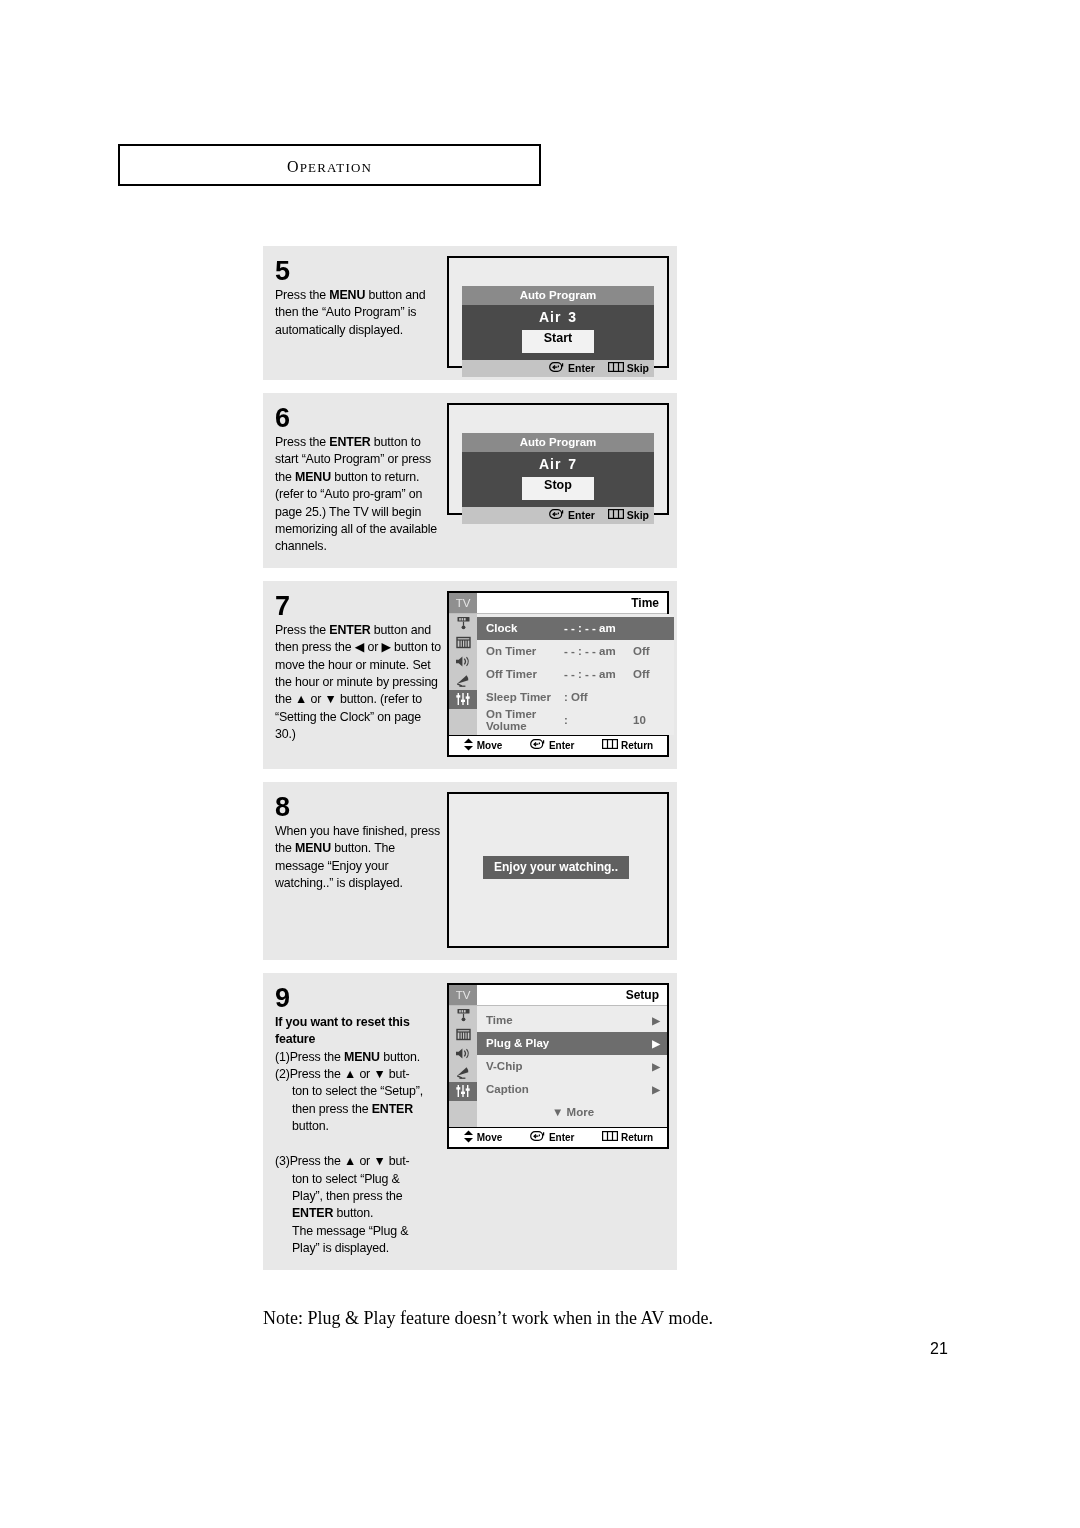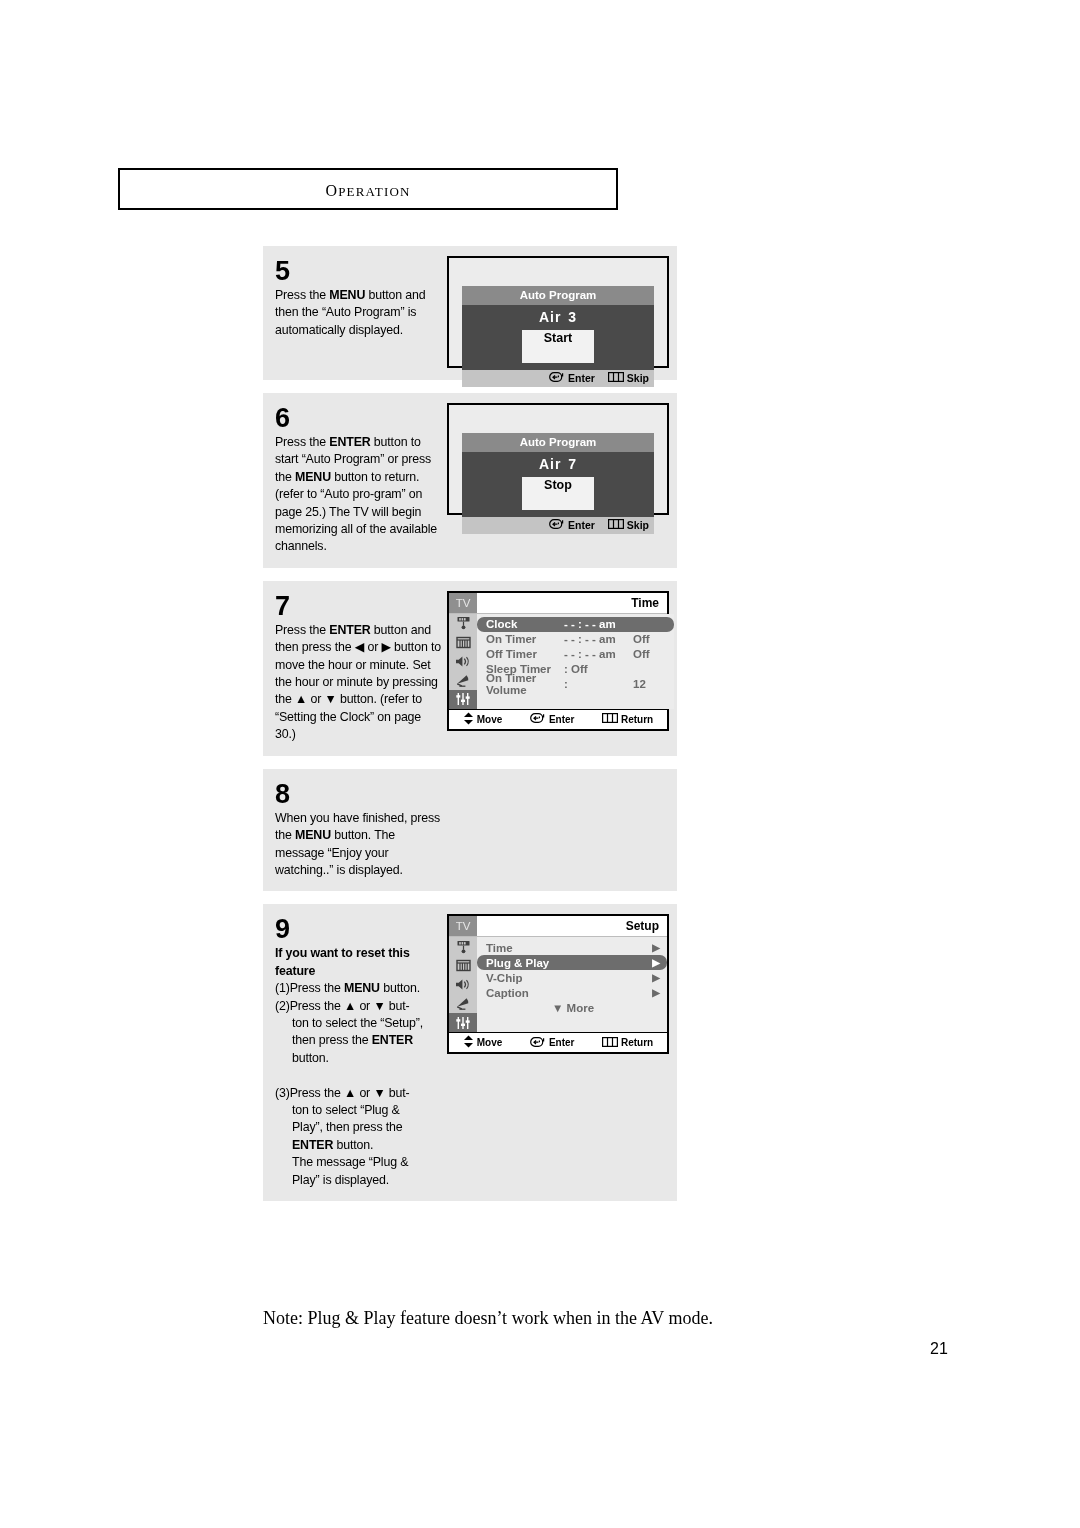--- a/index.html
+++ b/index.html
@@ -13,22 +13,22 @@
     position: relative;
     font-family: "Liberation Sans", sans-serif;
     color: #000000;
     overflow: hidden;
   }
 
   
   .page-header {
     position: absolute;
     left: 118px;
-    top: 168px;
-    width: 500px;
+    top: 144px;
+    width: 423px;
     height: 42px;
     border: 2px solid #000;
     box-sizing: border-box;
     display: flex;
     align-items: center;
     justify-content: center;
   }
   .page-header .title {
     font-family: "Liberation Serif", serif;
     font-size: 19px;
@@ -115,21 +115,21 @@
     letter-spacing: 1px;
     margin-bottom: 3px;
   }
   .osd-air .num { margin-left: 7px; }
   .osd-btn {
     display: inline-block;
     background: #f2f2f2;
     color: #000;
     font-size: 12.5px;
     font-weight: bold;
-    padding: 1px 22px 18px 22px;
+    padding: 1px 22px 8px 22px;
   }
   .osd-foot {
     background: #c4c4c4;
     font-size: 10.5px;
     font-weight: bold;
     color: #000;
     text-align: right;
     padding: 2px 5px 3px 0;
     display: flex;
     justify-content: flex-end;
@@ -203,27 +203,26 @@
   .rail-icon.active { background: #6d6d6d; }
   .rail-icon svg { display: block; }
   .tvmenu-rows {
     flex: 1;
     background: #ececec;
     padding: 3px 0 3px 0;
   }
   .mrow {
     display: flex;
     align-items: center;
-    height: 15px;
+    height: 23px;
     padding: 0 7px 0 9px;
     color: #6a6a6a;
     font-size: 11.5px;
     font-weight: bold;
     box-sizing: border-box;
-    border-radius: 7px;
   }
   .mrow.sel { background: #6d6d6d; color: #ffffff; }
   .mrow .label { flex: 0 0 auto; }
   .mrow .val2 { width: 34px; text-align: left; padding-left: 9px; }
   .mrow .arrow { margin-left: auto; font-size: 10px; }
   .mrow.center { justify-content: center; color: #6a6a6a; }
   .mrow .lw-120 { width: 78px; }
   .mrow .mid { width: 60px; }
   .tvmenu-foot {
     border-top: 1px solid #000;
@@ -400,21 +399,21 @@
                 <span class="val2">Off</span>
               </div>
               <div class="mrow">
                 <span class="label lw-120">Sleep Timer</span>
                 <span class="mid">: Off</span>
                 <span class="val2"></span>
               </div>
               <div class="mrow">
                 <span class="label lw-120">On Timer Volume</span>
                 <span class="mid">:</span>
-                <span class="val2">12</span>
+                <span class="val2">10</span>
               </div>
             </div>
           </div>
           <div class="tvmenu-foot">
             <div class="foot-item">
               <span class="ic-move"><svg width="11" height="13" viewBox="0 0 11 13">
                   <path d="M5.5 0.5 L10 5 L1 5 Z" fill="#000"></path>
                   <path d="M5.5 12.5 L1 8 L10 8 Z" fill="#000"></path>
                 </svg></span>
               <span>Move</span>
@@ -437,20 +436,25 @@
             </div>
           </div>
         </div>
       </div>
     </div>
     <div class="step">
       <div class="step-text">
         <div class="step-num">8</div>
         <div class="step-body">When you have finished, press the <b>MENU</b> button. The message “Enjoy your watching..” is displayed.</div>
       </div>
+      <div class="step-visual">
+        <div class="tv-frame h-message">
+          <div class="msg-banner">Enjoy your watching..</div>
+        </div>
+      </div>
     </div>
     <div class="step">
       <div class="step-text">
         <div class="step-num">9</div>
         <div class="step-body"><b>If you want to reset this feature</b><br>(1)Press the <b>MENU</b> button.<br>(2)Press the ▲ or ▼ but-<span class="ind">ton to select the “Setup”,</span><span class="ind">then press the <b>ENTER</b></span><span class="ind">button.</span><br>(3)Press the ▲ or ▼ but-<span class="ind">ton to select “Plug &amp;</span><span class="ind">Play”, then press the</span><span class="ind"><b>ENTER</b> button.</span><span class="ind">The message “Plug &amp;</span><span class="ind">Play” is displayed.</span></div>
       </div>
       <div class="step-visual">
         <div class="tvmenu">
           <div class="tvmenu-top">
             <div class="tvmenu-tv">TV</div>

